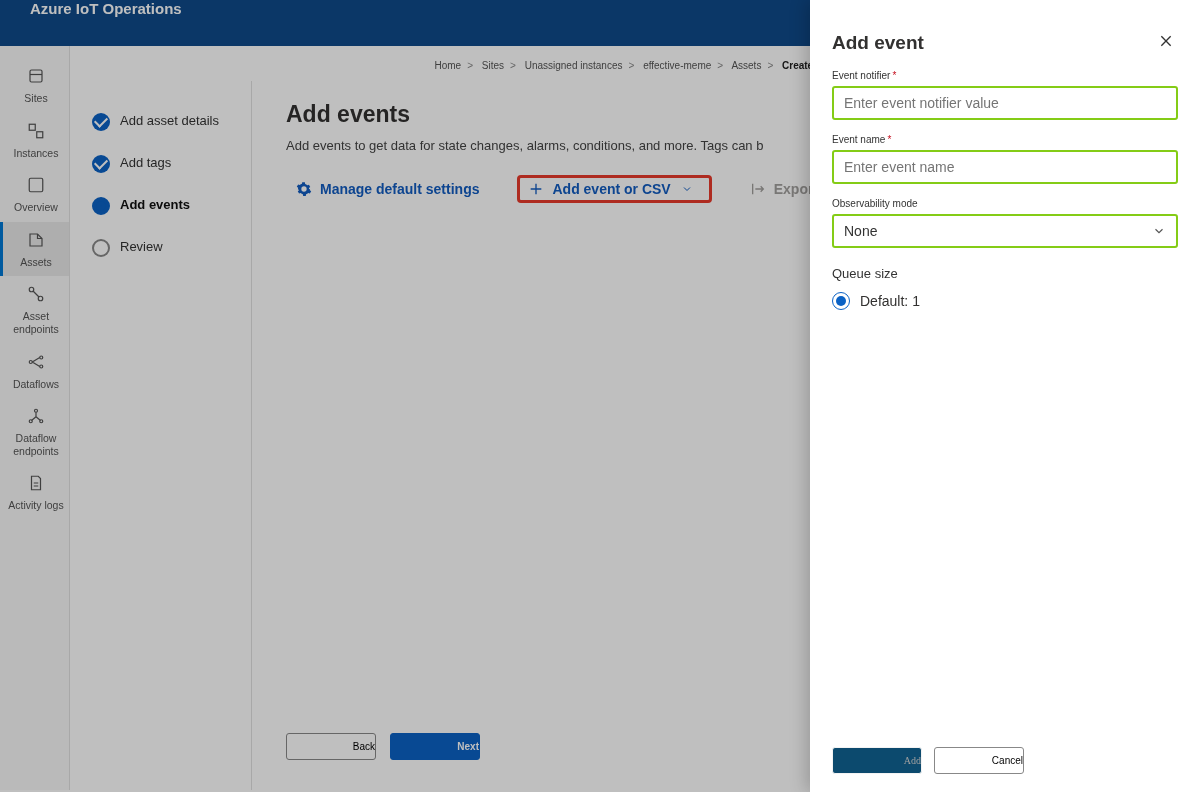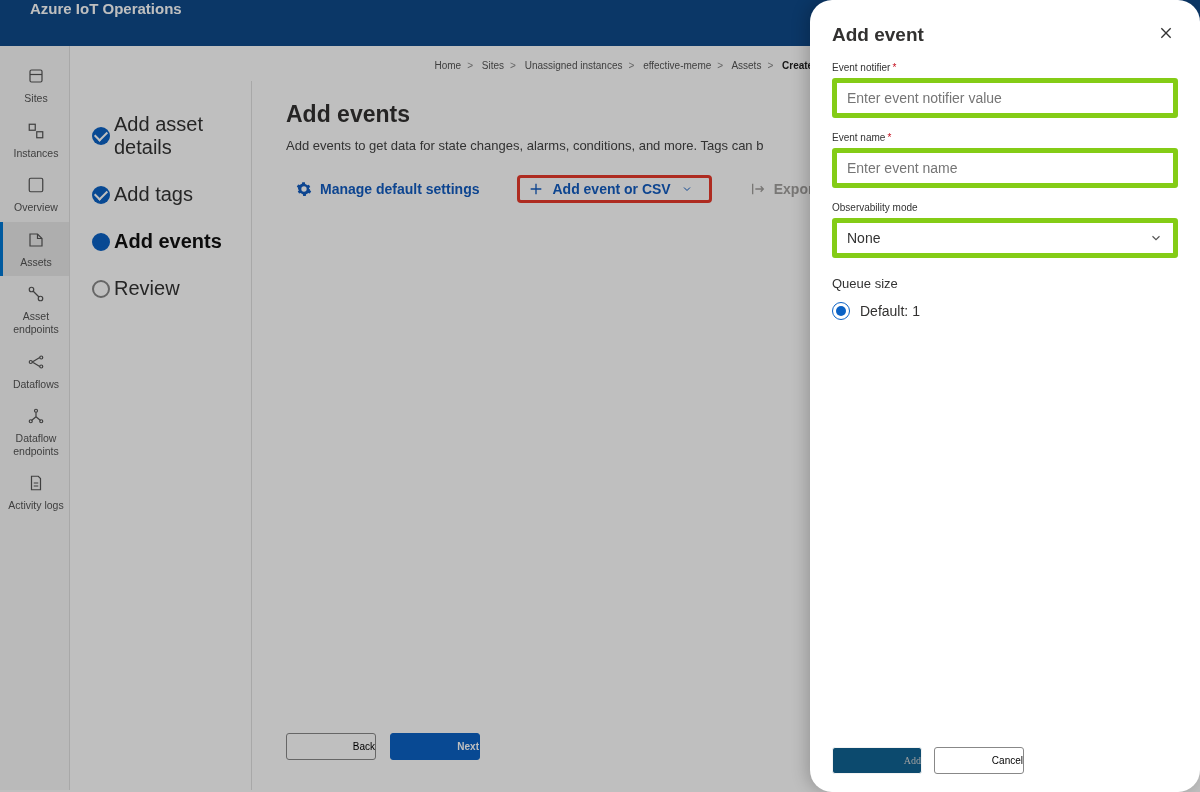--- a/index.html
+++ b/index.html
@@ -15,21 +15,21 @@
   .nav-item .icon { width: 20px; height: 20px; display:flex; align-items:center; justify-content:center; color:#555; margin-bottom:2px; }
 
   .content { flex: 1; display: flex; flex-direction: column; }
   .breadcrumb { padding: 14px 24px 10px 30px; font-size: 10px; color: #555; text-align: center; }
   .breadcrumb span.sep { margin: 0 6px; color: #888; }
   .breadcrumb .current { font-weight: 600; color: #222; }
   .breadcrumb a { color: #555; text-decoration: none; }
 
   .wizard-area { display: flex; flex: 1; padding: 0 0 0 12px; }
   .steps { width: 170px; padding: 20px 6px 0 10px; border-right: 1px solid #e1e1e1; }
-  .step { display: flex; align-items: center; padding: 12px 4px 12px 0; font-size: 20px; color: #333; cursor: pointer; gap: 4px; }
+  .step { display: flex; padding: 12px 4px 12px 0; font-size: 13px; color: #333; cursor: pointer; gap: 10px; }
   .step .circle { width: 18px; height: 18px; border-radius: 50%; flex-shrink: 0; display:flex; align-items:center; justify-content:center; }
   .step.done .circle { background: #0b62c5; }
   .step.done .circle::after { content:""; width:6px; height:10px; border: solid #fff; border-width: 0 2px 2px 0; transform: rotate(45deg) translate(-1px,-1px); }
   .step.current { font-weight: 700; color: #111; }
   .step.current .circle { background: #0b62c5; border:4px solid #0b62c5; box-shadow: inset 0 0 0 4px #0b62c5; width:18px; height:18px; }
   .step.pending .circle { border: 2px solid #888; }
 
   .wizard-main { flex: 1; padding: 20px 34px 12px 34px; display:flex; flex-direction:column; }
   .wizard-main h1 { font-size: 23px; font-weight: 600; margin-bottom: 10px; }
   .wizard-main .desc { font-size: 13px; color: #444; margin-bottom: 18px; }
@@ -38,29 +38,29 @@
   .action-btn .ic { width:16px; height:16px; display:flex; align-items:center; justify-content:center; }
   .action-btn.disabled { color: #a19f9d; cursor: default; }
   .highlight { border: 3px solid #e83a2b; border-radius: 4px; padding: 3px 14px 3px 8px !important; }
 
   .footer-btns { margin-top: auto; padding: 14px 0 18px 0; display:flex; gap: 14px; }
   .btn { padding: 7px 0; width: 90px; font-size: 10px; border-radius: 3px; border:1px solid #888; background:#fff; cursor:pointer; text-align:right;}
   .btn.primary { background:#0b62c5; color:#fff; border-color:#0b62c5; font-weight:600;}
 
   .dim-overlay { position: absolute; inset:0; background: rgba(0,0,0,0.25); pointer-events:none; }
 
-  .panel { position: absolute; top:0; right:0; width: 390px; height: 792px; background:#fff; box-shadow: -4px 0 16px rgba(0,0,0,0.2); display:flex; flex-direction:column; padding: 24px 22px 18px 22px; border-radius: 22px; }
+  .panel { position: absolute; top:0; right:0; width: 390px; height: 792px; background:#fff; box-shadow: -4px 0 16px rgba(0,0,0,0.2); display:flex; flex-direction:column; padding: 32px 22px 18px 22px; }
   .panel-header { display:flex; align-items:center; justify-content:space-between; margin-bottom: 16px;}
   .panel-header h2 { font-size: 19px; font-weight: 600; }
   .close-x { cursor:pointer; width:20px; height:20px; position:relative; color:#333; }
 
   .field { margin-bottom: 14px; }
   .field label { display:block; font-size: 10px; margin-bottom: 5px; color:#333;}
   .req { color: #c50f1f; margin-left:2px;}
-  .field input[type=text], .field .select { width: 100%; padding: 7px 10px; font-size: 14px; border: 5px solid #84cc16; border-radius: 3px; background:#fff;}
+  .field input[type=text], .field .select { width: 100%; padding: 7px 10px; font-size: 14px; border: 2px solid #84cc16; border-radius: 3px; background:#fff;}
   .field .select { display:flex; justify-content:space-between; align-items:center; cursor:pointer; color:#333;}
   .radio-row { display:flex; align-items:center; gap: 10px; padding: 5px 0; font-size:14px; cursor:pointer;}
   .radio { width:18px; height:18px; border-radius:50%; border:1px solid #555; display:flex; align-items:center; justify-content:center;}
   .radio.selected { border-color:#0b62c5; }
   .radio.selected::after { content:""; width:10px; height:10px; border-radius:50%; background:#0b62c5;}
   .section-label { font-size:13px; margin-bottom:6px; margin-top:4px; color:#333;}
 
   .panel-footer { margin-top:auto; display:flex; gap:12px; }
   .btn.ghost { background:#0c4a6e; border-color:#f3f3f3; color:#a0a0a0; cursor:default;font-family:Liberation Serif, serif;}
 

